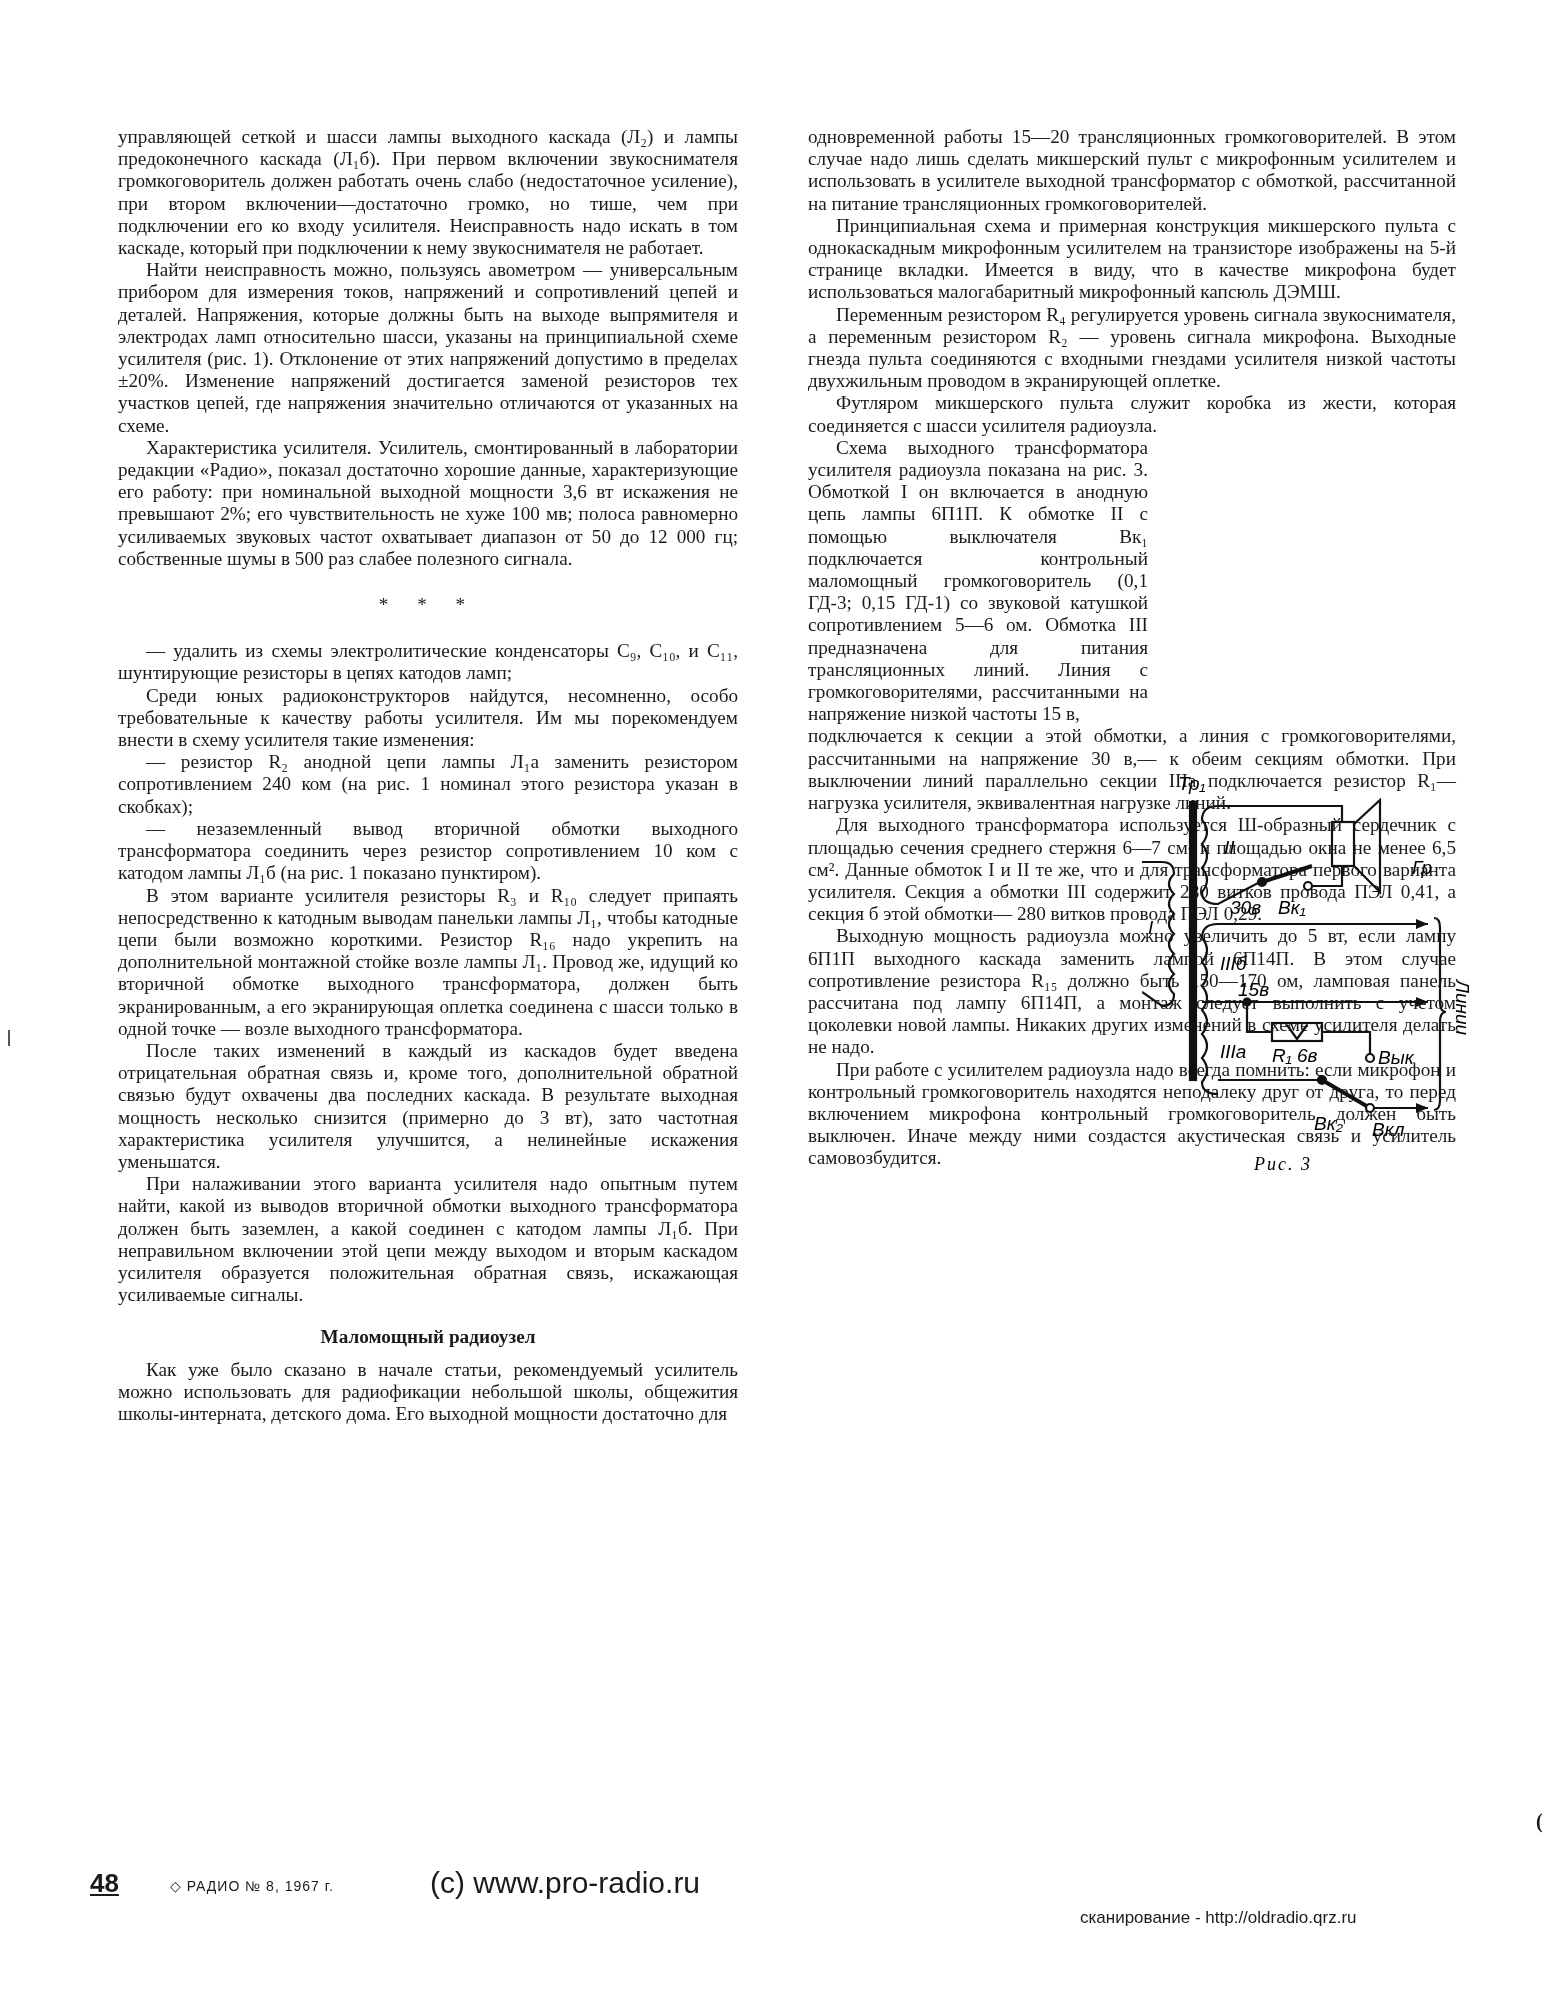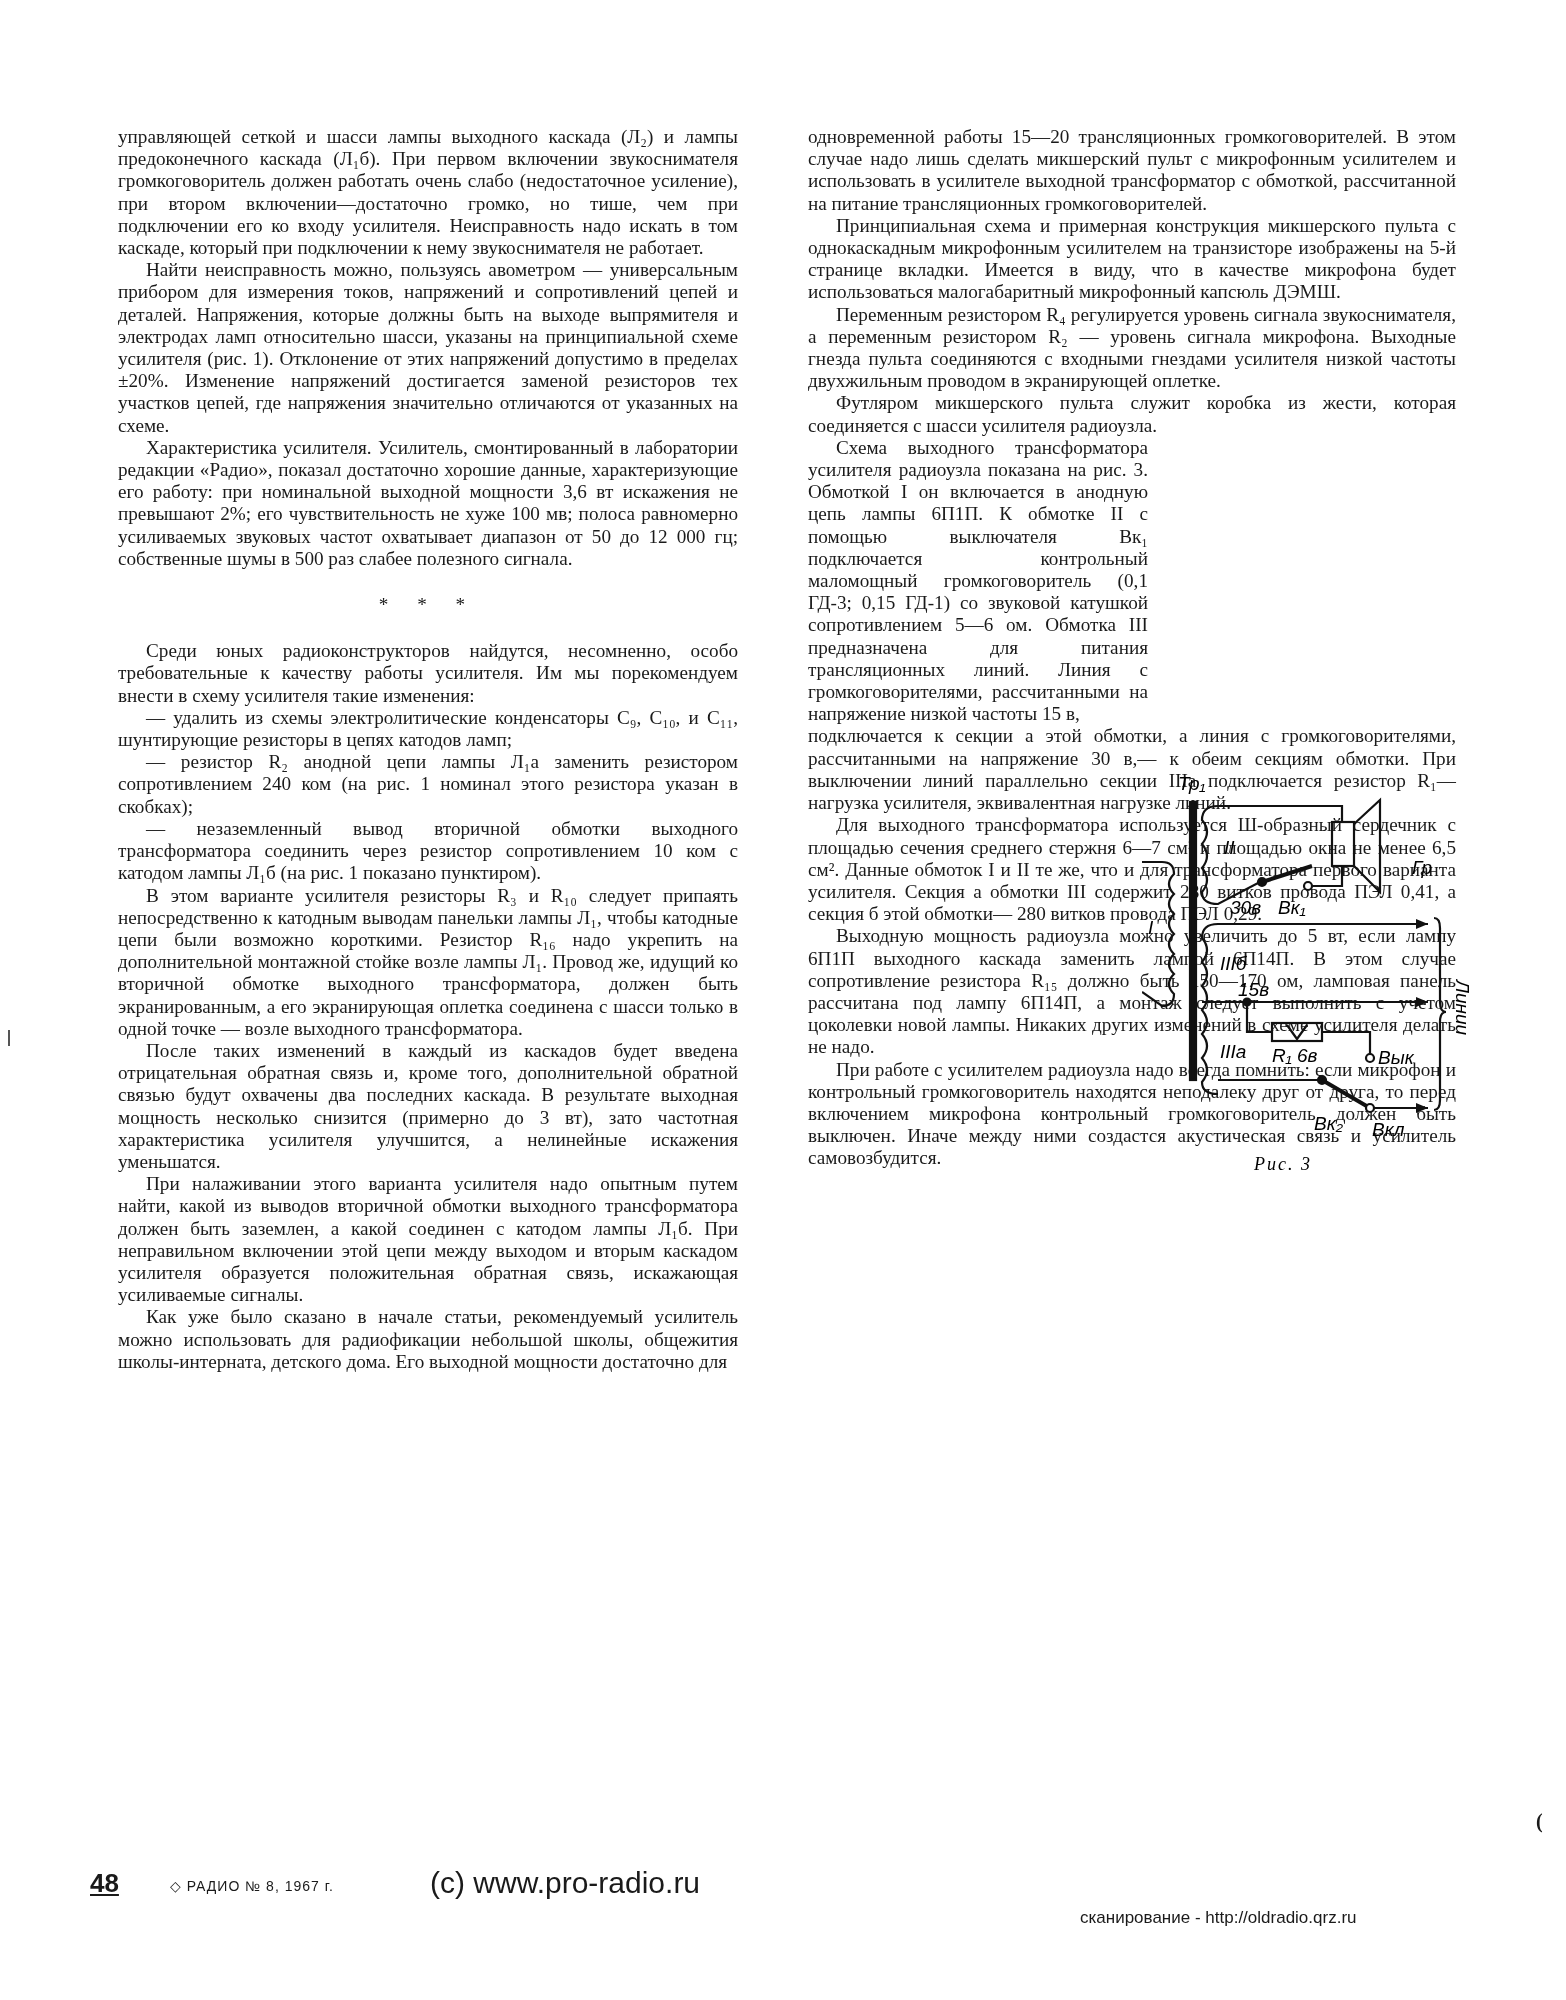--- a/index.html
+++ b/index.html
@@ -26,27 +26,28 @@
   .edge-mark2 { position:absolute; left:8px; top:1030px; width:2px; height:16px; background:#555; }
 </style>
 </head>
 <body>
 
 <div class="col col-left">
   <p class="p">управляющей сеткой и шасси лампы выходного каскада (Л₂) и лампы предоконечного каскада (Л₁б). При первом включении звукоснимателя громкоговоритель должен работать очень слабо (недостаточное усиление), при втором включении—достаточно громко, но тише, чем при подключении его ко входу усилителя. Неисправность надо искать в том каскаде, который при подключении к нему звукоснимателя не работает.</p>
   <p class="p ind">Найти неисправность можно, пользуясь авометром — универсальным прибором для измерения токов, напряжений и сопротивлений цепей и деталей. Напряжения, которые должны быть на выходе выпрямителя и электродах ламп относительно шасси, указаны на принципиальной схеме усилителя (рис. 1). Отклонение от этих напряжений допустимо в пределах ±20%. Изменение напряжений достигается заменой резисторов тех участков цепей, где напряжения значительно отличаются от указанных на схеме.</p>
   <p class="p ind"><span class="b">Характеристика усилителя.</span><span> Усилитель, смонтированный в лаборатории редакции «Радио», показал достаточно хорошие данные, характеризующие его работу: при номинальной выходной мощности 3,6 вт искажения не превышают 2%; его чувствительность не хуже 100 мв; полоса равномерно усиливаемых звуковых частот охватывает диапазон от 50 до 12 000 гц; собственные шумы в 500 раз слабее полезного сигнала.</span></p>
   <div class="stars">* * *</div>
+  <p class="p ind">— удалить из схемы электролитические конденсаторы C₉, C₁₀, и C₁₁, шунтирующие резисторы в цепях катодов ламп;</p>
   <p class="p ind">Среди юных радиоконструкторов найдутся, несомненно, особо требовательные к качеству работы усилителя. Им мы порекомендуем внести в схему усилителя такие изменения:</p>
-  <p class="p ind">— удалить из схемы электролитические конденсаторы C₉, C₁₀, и C₁₁, шунтирующие резисторы в цепях катодов ламп;</p>
   <p class="p ind">— резистор R₂ анодной цепи лампы Л₁а заменить резистором сопротивлением 240 ком (на рис. 1 номинал этого резистора указан в скобках);</p>
   <p class="p ind">— незаземленный вывод вторичной обмотки выходного трансформатора соединить через резистор сопротивлением 10 ком с катодом лампы Л₁б (на рис. 1 показано пунктиром).</p>
   <p class="p ind">В этом варианте усилителя резисторы R₃ и R₁₀ следует припаять непосредственно к катодным выводам панельки лампы Л₁, чтобы катодные цепи были возможно короткими. Резистор R₁₆ надо укрепить на дополнительной монтажной стойке возле лампы Л₁. Провод же, идущий ко вторичной обмотке выходного трансформатора, должен быть экранированным, а его экранирующая оплетка соединена с шасси только в одной точке — возле выходного трансформатора.</p>
   <p class="p ind">После таких изменений в каждый из каскадов будет введена отрицательная обратная связь и, кроме того, дополнительной обратной связью будут охвачены два последних каскада. В результате выходная мощность несколько снизится (примерно до 3 вт), зато частотная характеристика усилителя улучшится, а нелинейные искажения уменьшатся.</p>
   <p class="p ind">При налаживании этого варианта усилителя надо опытным путем найти, какой из выводов вторичной обмотки выходного трансформатора должен быть заземлен, а какой соединен с катодом лампы Л₁б. При неправильном включении этой цепи между выходом и вторым каскадом усилителя образуется положительная обратная связь, искажающая усиливаемые сигналы.</p>
+  <div class="heading">Маломощный радиоузел</div>
   <p class="p ind">Как уже было сказано в начале статьи, рекомендуемый усилитель можно использовать для радиофикации небольшой школы, общежития школы-интерната, детского дома. Его выходной мощности достаточно для</p>
 </div>
 
 <div class="col col-right">
   <p class="p">одновременной работы 15—20 трансляционных громкоговорителей. В этом случае надо лишь сделать микшерский пульт с микрофонным усилителем и использовать в усилителе выходной трансформатор с обмоткой, рассчитанной на питание трансляционных громкоговорителей.</p>
   <p class="p ind">Принципиальная схема и примерная конструкция микшерского пульта с однокаскадным микрофонным усилителем на транзисторе изображены на 5-й странице вкладки. Имеется в виду, что в качестве микрофона будет использоваться малогабаритный микрофонный капсюль ДЭМШ.</p>
   <p class="p ind">Переменным резистором R₄ регулируется уровень сигнала звукоснимателя, а переменным резистором R₂ — уровень сигнала микрофона. Выходные гнезда пульта соединяются с входными гнездами усилителя низкой частоты двухжильным проводом в экранирующей оплетке.</p>
   <p class="p ind">Футляром микшерского пульта служит коробка из жести, которая соединяется с шасси усилителя радиоузла.</p>
   <p class="p ind narrow">Схема выходного трансформатора усилителя радиоузла показана на рис. 3. Обмоткой I он включается в анодную цепь лампы 6П1П. К обмотке II с помощью выключателя Вк₁ подключается контрольный маломощный громкоговоритель (0,1 ГД-3; 0,15 ГД-1) со звуковой катушкой сопротивлением 5—6 ом. Обмотка III предназначена для питания трансляционных линий. Линия с громкоговорителями, рассчитанными на напряжение низкой частоты 15 в,</p>
   <p class="p">подключается к секции а этой обмотки, а линия с громкоговорителями, рассчитанными на напряжение 30 в,— к обеим секциям обмотки. При выключении линий параллельно секции IIIa подключается резистор R₁— нагрузка усилителя, эквивалентная нагрузке линий.</p>

